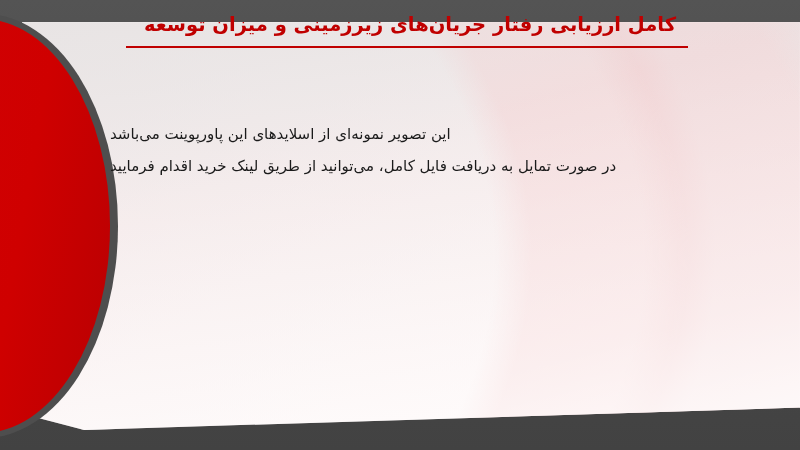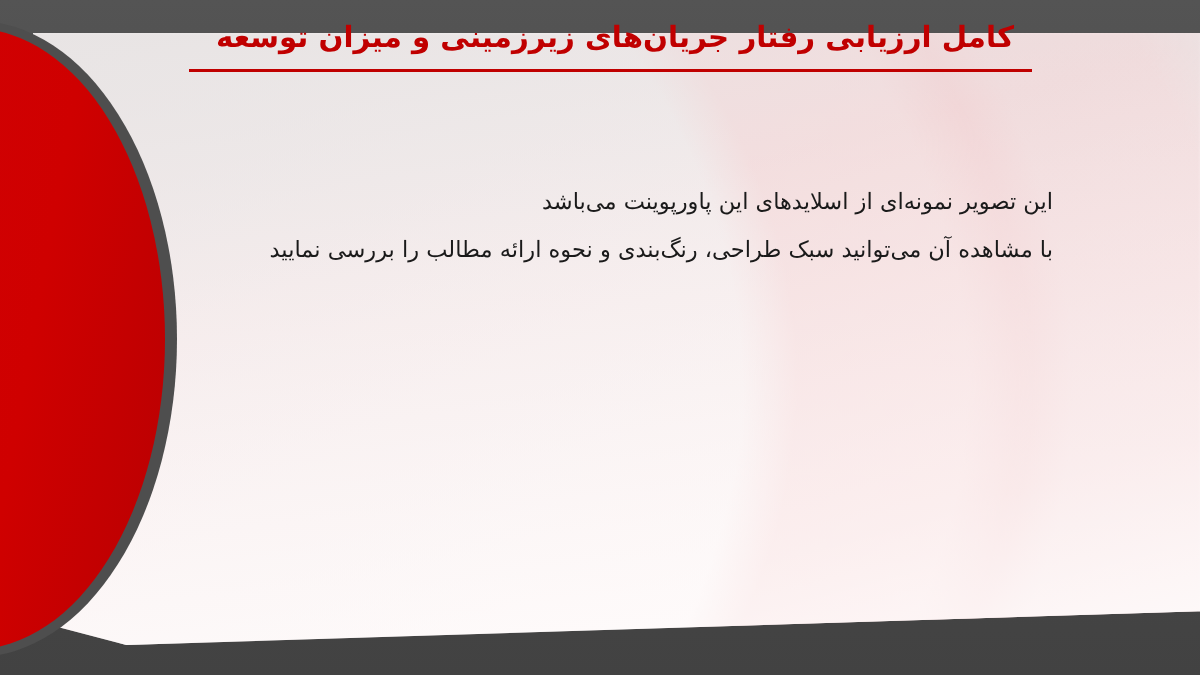--- a/index.html
+++ b/index.html
@@ -140,21 +140,21 @@
     width: 562px;
     margin-right: 12px;
   }
 
   
   .body-block {
     position: absolute;
     left: 110px;
     top: 118px;
     width: 592px;
-    text-align: right;
+    text-align: left;
     direction: rtl;
   }
   .body-line {
     color: #1a1a1a;
     font-size: 15px;
     line-height: 32px;
     white-space: nowrap;
     direction: rtl;
   }
 </style>
@@ -182,16 +182,16 @@
     <div class="red-ellipse"></div>
   </div>
 
   <div class="title-block">
     <div class="title-line">کامل ارزیابی رفتار جریان‌های زیرزمینی و میزان توسعه</div>
     <div class="title-rule"></div>
   </div>
 
   <div class="body-block">
     <div class="body-line">این تصویر نمونه‌ای از اسلایدهای این پاورپوینت می‌باشد</div>
-    <div class="body-line">با مشاهده آن می‌توانید سبک طراحی، رنگ‌بندی و نحوه ارائه مطالب را بررسی نمایید</div>
+    <div class="body-line">در صورت تمایل به دریافت فایل کامل، می‌توانید از طریق لینک خرید اقدام فرمایید</div>
   </div>
 
 </div>
 
 </body></html>

